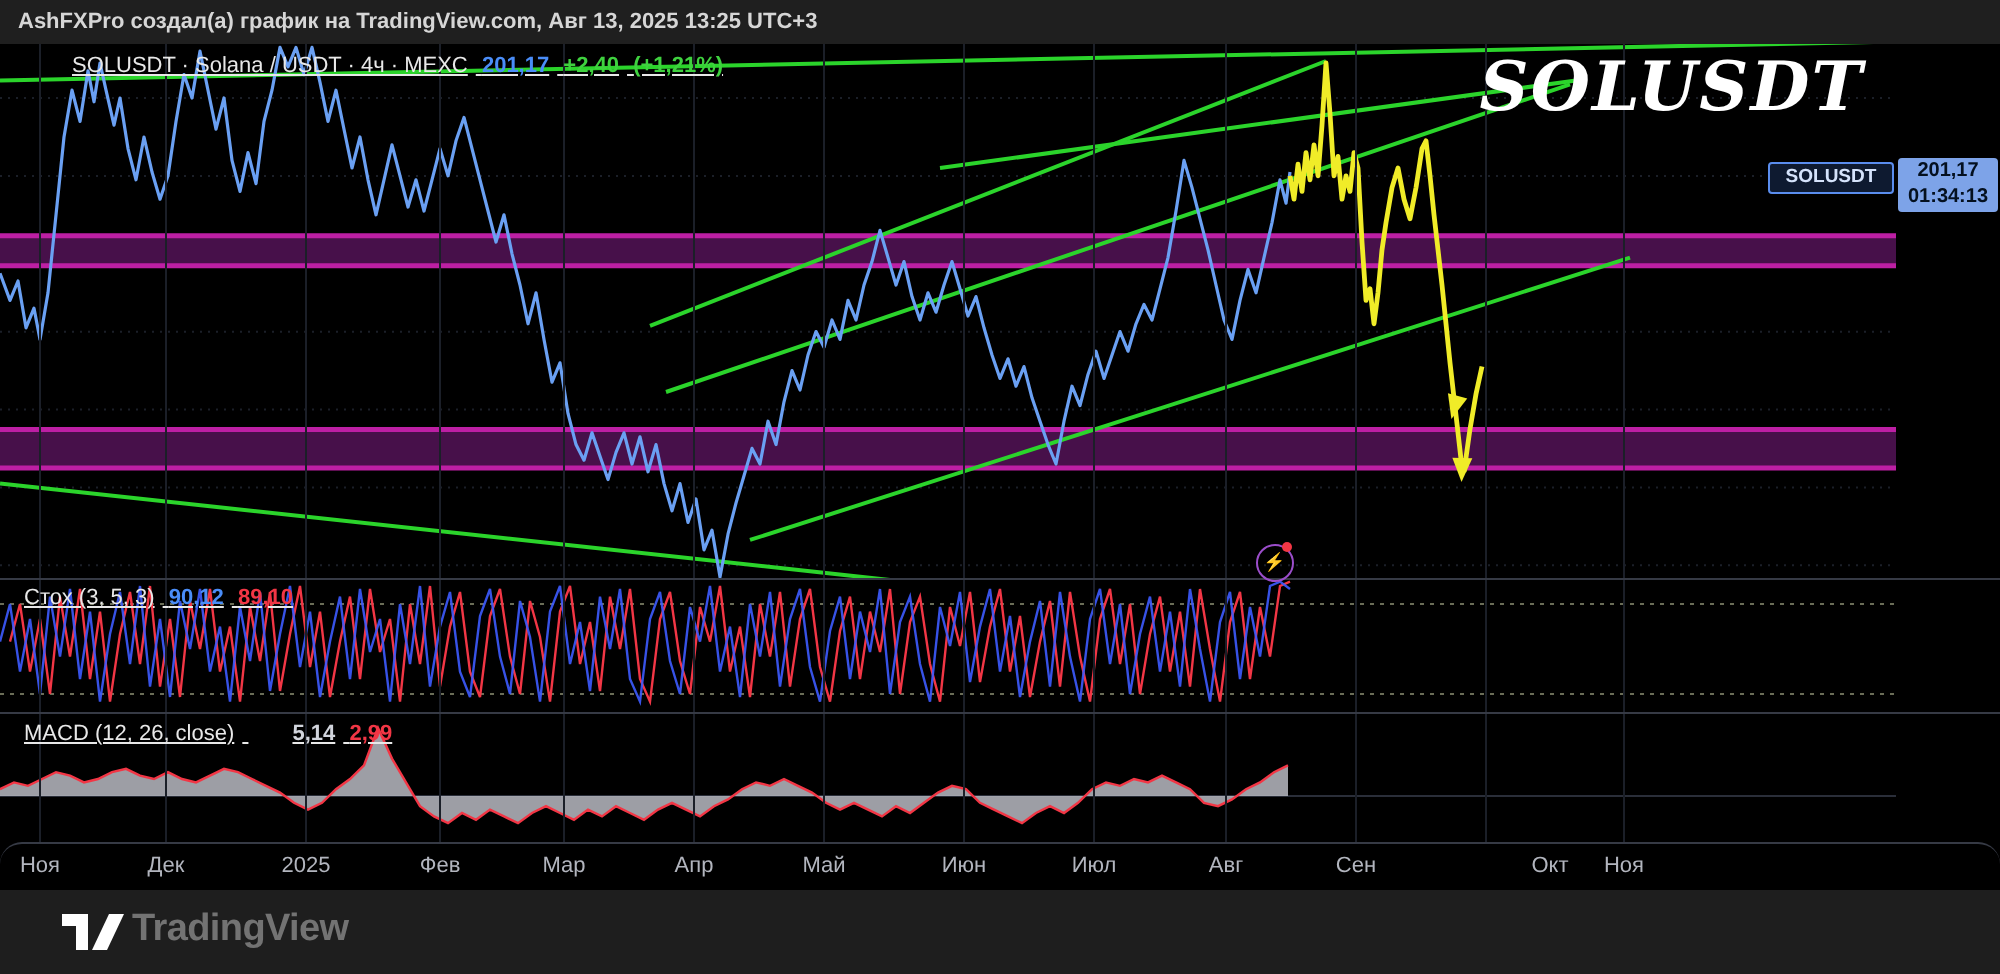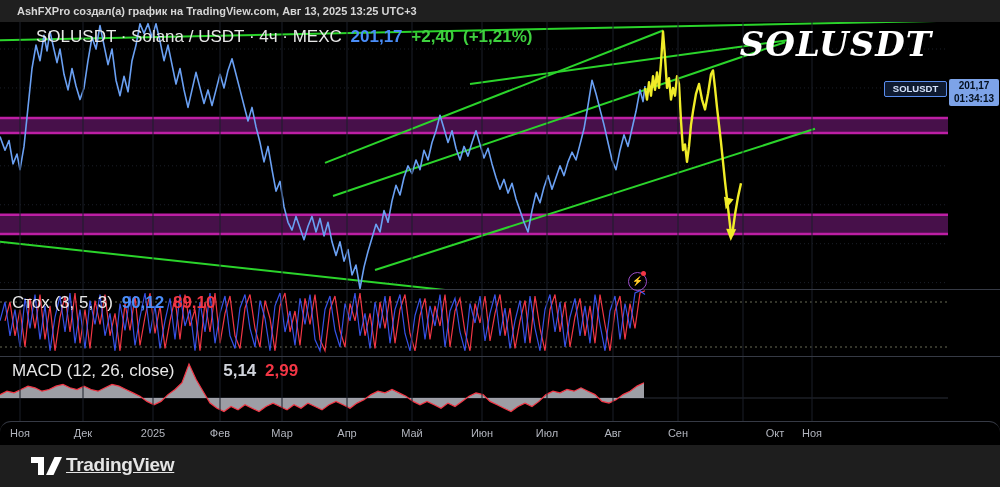--- a/index.html
+++ b/index.html
@@ -1,24 +1,24 @@
 <!DOCTYPE html>
 <html><head>
 <meta charset="utf-8">
 <style>
   html,body{margin:0;padding:0;background:#000;}
   #app{position:relative;width:1000px;height:487px;background:#000;overflow:hidden;
        font-family:"Liberation Sans",sans-serif;-webkit-font-smoothing:antialiased;}
   
   #topbar{position:absolute;left:0;top:0;width:1000px;height:22px;background:#1f1f1f;
-          color:#d6d6d6;font-size:11px;font-weight:bold;line-height:22px;padding-left:17px;box-sizing:border-box;}
+          color:#d6d6d6;font-size:11px;font-weight:bold;line-height:22px;padding-left:9px;box-sizing:border-box;}
   
   #chart-svg{position:absolute;left:0;top:0;}
   
-  .legend{position:absolute;font-size:17px;color:#e8e8e8;white-space:nowrap;z-index:5;}
+  .legend{position:absolute;font-size:11px;color:#e8e8e8;white-space:nowrap;z-index:5;text-decoration:underline;}
   #main-legend{left:36px;top:27px;}
   #stoch-legend{left:12px;top:293px;}
   #macd-legend{left:12px;top:361px;}
   .legend span{margin-right:4px;}
   .v-blue{color:#4a8df8;font-weight:bold;}
   .v-green{color:#3fd13f;font-weight:bold;}
   .v-red{color:#f23645;font-weight:bold;}
   .v-gray{color:#d1d4dc;font-weight:bold;}
   
   #watermark{position:absolute;right:68px;top:24px;z-index:4;color:#fff;
@@ -36,21 +36,21 @@
   
   #time-axis{position:absolute;left:0;top:421px;width:1000px;height:23px;background:#000;border-top:1px solid #363a45;z-index:3;border-radius:11px;}
   .month{position:absolute;top:5px;transform:translateX(-50%);color:#b2b5be;font-size:11px;}
   
   #flash-icon{position:absolute;left:628px;top:272px;width:17px;height:17px;border:1.5px solid #9b4dca;border-radius:50%;
               color:#b06ad8;font-size:9px;text-align:center;line-height:16px;z-index:4;}
   #flash-dot{position:absolute;left:641px;top:271px;width:5px;height:5px;background:#f23645;border-radius:50%;z-index:5;}
   
   #footer{position:absolute;left:0;top:445px;width:1000px;height:42px;background:#1e1e1e;z-index:3;}
   #footer-logo{position:absolute;left:30px;top:11px;}
-  #footer-brand{position:absolute;left:66px;top:9px;color:#e5e5e5;font-size:19px;font-weight:bold;letter-spacing:-0.3px;text-decoration:underline;}
+  #footer-brand{position:absolute;left:66px;top:9px;color:#737373;font-size:19px;font-weight:bold;letter-spacing:-0.3px;}
 </style>
 </head>
 <body>
 
 <div id="app">
 
   <div id="topbar">
     <span>AshFXPro создал(а) график на TradingView.com, Авг 13, 2025 13:25 UTC+3</span>
   </div>
 
@@ -130,21 +130,21 @@
   <div id="watermark">SOLUSDT</div>
 
   <div id="stoch-legend" class="legend">
     <span>Стох (3, 5, 3)</span>
     <span class="v-blue">90,12</span>
     <span class="v-red">89,10</span>
   </div>
 
   <div id="macd-legend" class="legend">
     <span>MACD (12, 26, close)</span>
-    <span class="v-gray" style="margin-left:40px">5,14</span>
+    <span class="v-gray" style="margin-left:22px">5,14</span>
     <span class="v-red">2,99</span>
   </div>
 
   <div id="flash-icon">⚡</div>
   <div id="flash-dot"></div>
 
 
   <div id="badge-tag">SOLUSDT</div>
   <div id="badge">
     <div>201,17</div>

